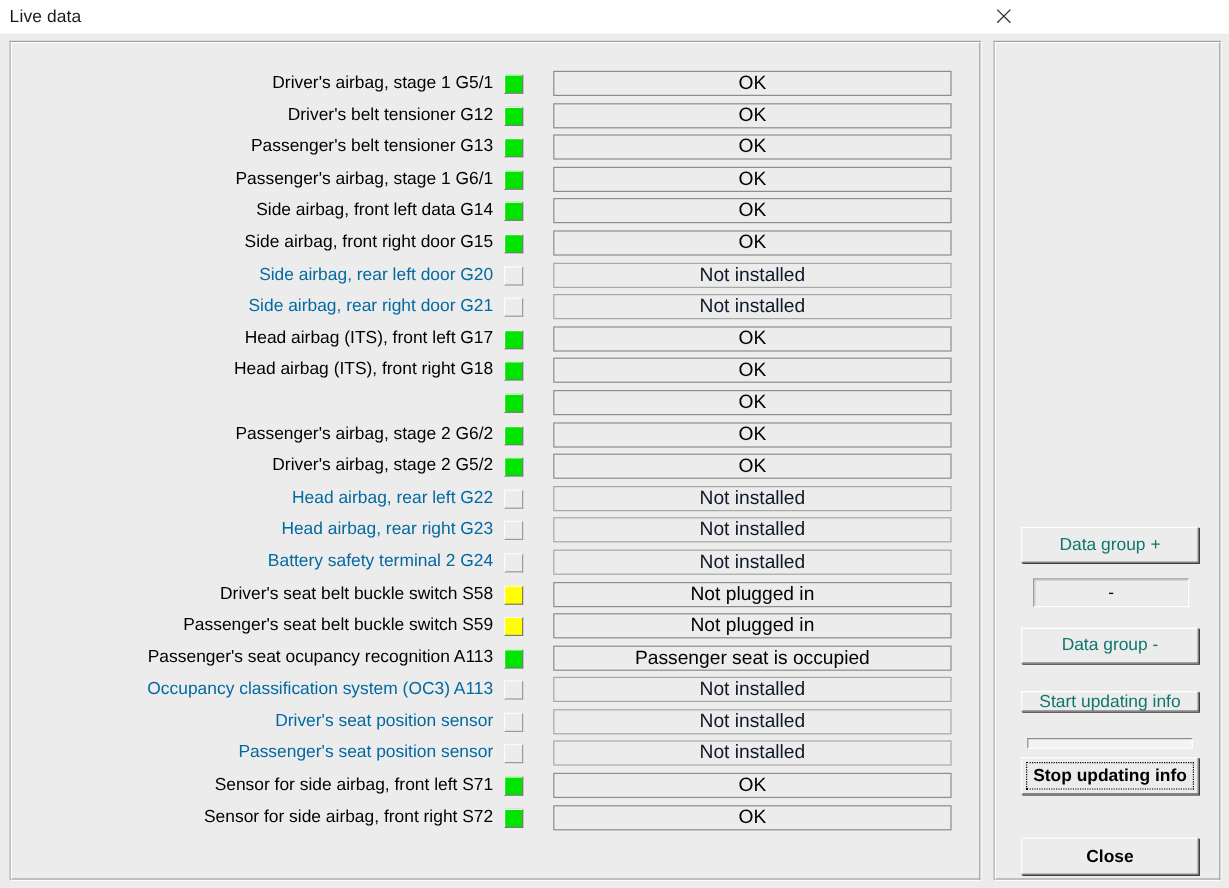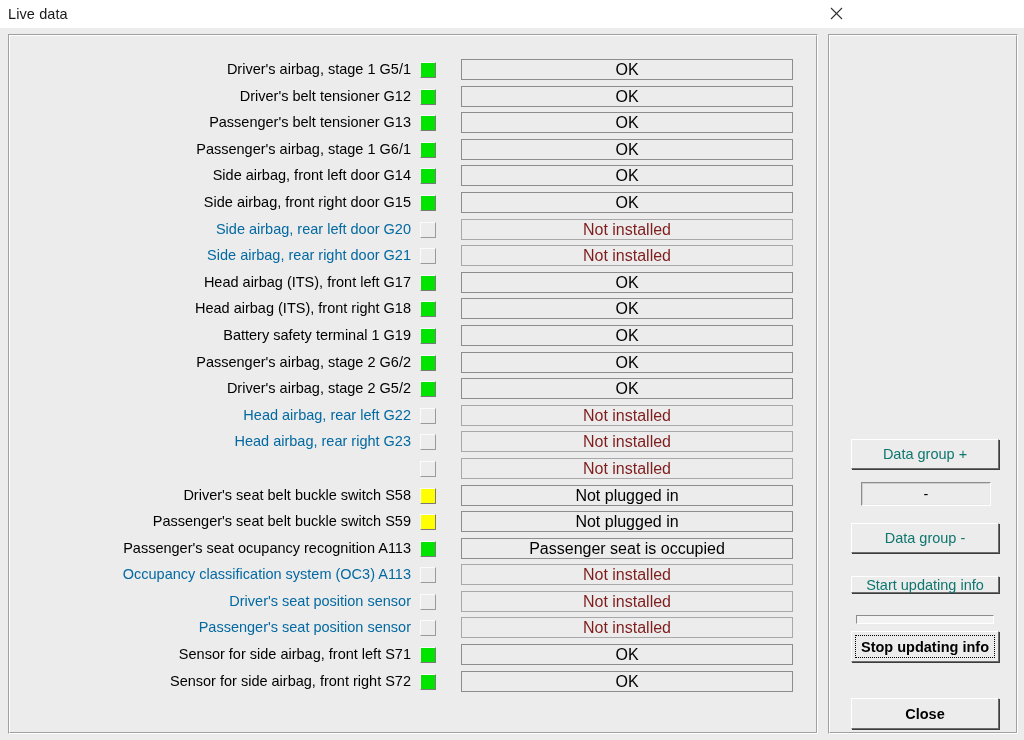--- a/index.html
+++ b/index.html
@@ -138,21 +138,21 @@
     overflow: hidden;
     font-family: "Liberation Sans", sans-serif;
   }
   .row-value::after {
     content: "";
     position: absolute;
     left: 0; right: -1px; bottom: -2px;
     height: 1px;
     background: #c8c8c8;
   }
-  .row.dim .row-value { color: #7f1d1d; border-color: #a8a8a8; }
+  .row.dim .row-value { color: #0f172a; border-color: #a8a8a8; }
 
   
   .btn {
     position: absolute;
     box-sizing: border-box;
     background: #ececec;
     border-top: 1px solid #ffffff;
     border-left: 1px solid #ffffff;
     border-right: 1px solid #6e6e6e;
     border-bottom: 1px solid #6e6e6e;
@@ -254,21 +254,21 @@
           <div class="row-label">Passenger's belt tensioner G13</div>
           <div class="row-led green"></div>
           <div class="row-value">OK</div>
         </div>
         <div class="row">
           <div class="row-label">Passenger's airbag, stage 1 G6/1</div>
           <div class="row-led green"></div>
           <div class="row-value">OK</div>
         </div>
         <div class="row">
-          <div class="row-label">Side airbag, front left door G14</div>
+          <div class="row-label">Side airbag, front left data G14</div>
           <div class="row-led green"></div>
           <div class="row-value">OK</div>
         </div>
         <div class="row">
           <div class="row-label">Side airbag, front right door G15</div>
           <div class="row-led green"></div>
           <div class="row-value">OK</div>
         </div>
         <div class="row dim">
           <div class="row-label">Side airbag, rear left door G20</div>
@@ -284,21 +284,20 @@
           <div class="row-label">Head airbag (ITS), front left G17</div>
           <div class="row-led green"></div>
           <div class="row-value">OK</div>
         </div>
         <div class="row">
           <div class="row-label">Head airbag (ITS), front right G18</div>
           <div class="row-led green"></div>
           <div class="row-value">OK</div>
         </div>
         <div class="row">
-          <div class="row-label">Battery safety terminal 1 G19</div>
           <div class="row-led green"></div>
           <div class="row-value">OK</div>
         </div>
         <div class="row">
           <div class="row-label">Passenger's airbag, stage 2 G6/2</div>
           <div class="row-led green"></div>
           <div class="row-value">OK</div>
         </div>
         <div class="row">
           <div class="row-label">Driver's airbag, stage 2 G5/2</div>
@@ -309,20 +308,21 @@
           <div class="row-label">Head airbag, rear left G22</div>
           <div class="row-led off"></div>
           <div class="row-value">Not installed</div>
         </div>
         <div class="row dim">
           <div class="row-label">Head airbag, rear right G23</div>
           <div class="row-led off"></div>
           <div class="row-value">Not installed</div>
         </div>
         <div class="row dim">
+          <div class="row-label">Battery safety terminal 2 G24</div>
           <div class="row-led off"></div>
           <div class="row-value">Not installed</div>
         </div>
         <div class="row">
           <div class="row-label">Driver's seat belt buckle switch S58</div>
           <div class="row-led yellow"></div>
           <div class="row-value">Not plugged in</div>
         </div>
         <div class="row">
           <div class="row-label">Passenger's seat belt buckle switch S59</div>

